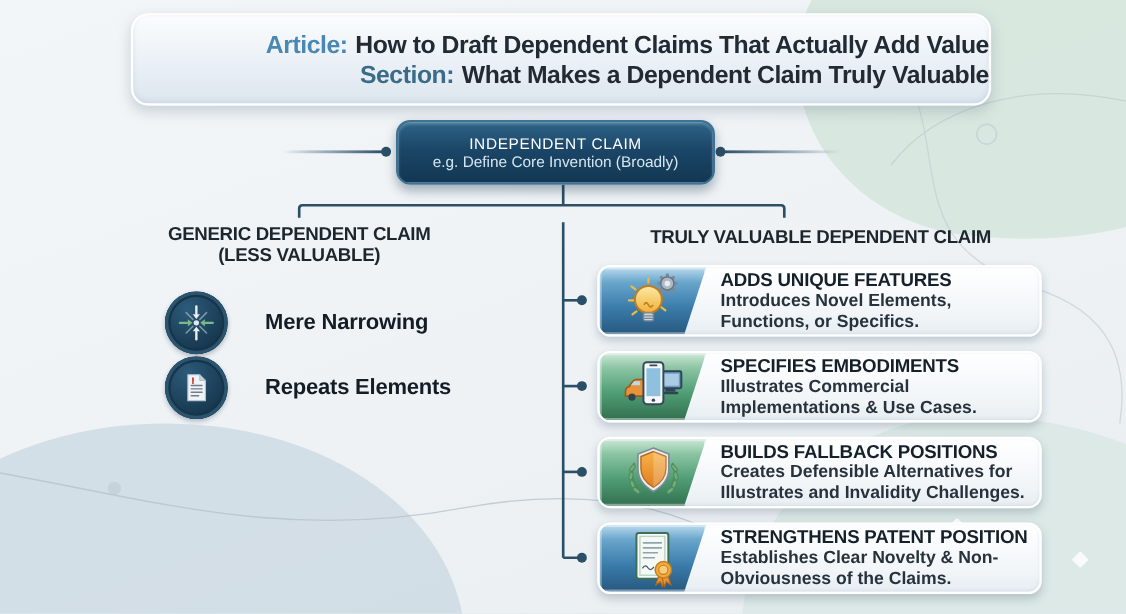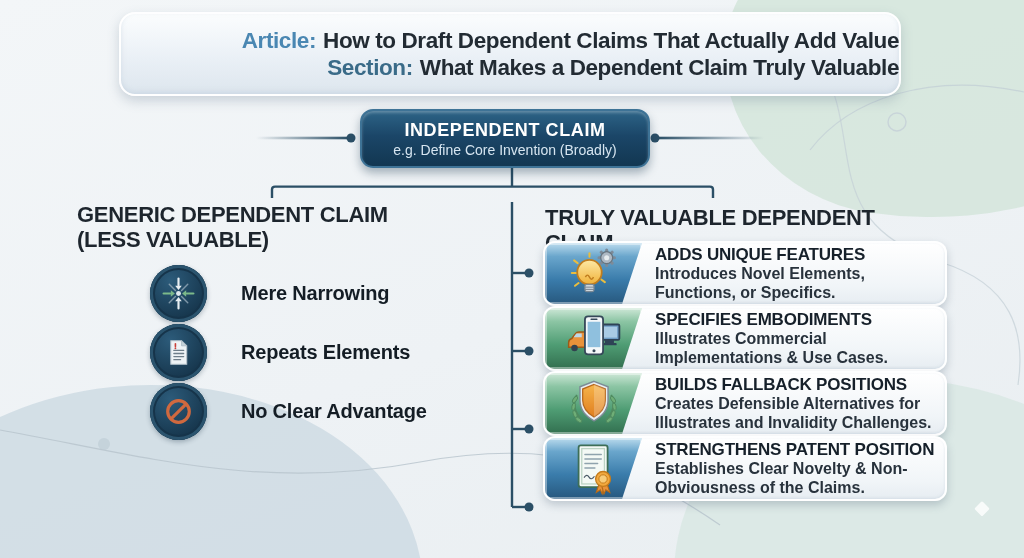--- a/index.html
+++ b/index.html
@@ -31,39 +31,39 @@
   .title-line .lbl{margin-right:7px;}
   .lbl-article{color:#4a87b2;} .lbl-section{color:#3a6b88;margin-left:28px;}
   
   .node{
     position:absolute;z-index:3;left:360px;top:109px;width:290px;height:59px;
     border-radius:13px;border:2px solid #3e7396;box-sizing:border-box;
     background:linear-gradient(180deg,#2d6487 0%,#1b4668 45%,#123751 100%);
     box-shadow:0 5px 10px rgba(18,48,72,.35), inset 0 2px 3px rgba(255,255,255,.25);
     display:flex;flex-direction:column;align-items:center;justify-content:center;
   }
-  .node-title{font-size:18px;font-weight:700;letter-spacing:.6px;color:#ffffff;}
+  .node-title{font-size:14px;font-weight:400;letter-spacing:.6px;color:#ffffff;}
   .node-sub{font-size:14px;font-weight:500;color:#d6e5f0;margin-top:1px;}
   
   .branch-title{position:absolute;z-index:3;font-weight:800;letter-spacing:-.3px;color:#1d252d;
-    font-size:22px;line-height:1.12;}
+    text-align:center;font-size:17px;line-height:1.12;}
   .left-title{left:77px;top:203px;width:390px;}
   .right-title{left:545px;top:206px;width:402px;}
   
   .left-items{position:absolute;z-index:3;left:150px;top:264px;}
   .gitem{display:flex;align-items:center;height:58px;margin-bottom:1px;}
   .gicon{
     width:57px;height:57px;border-radius:50%;flex:0 0 57px;
     background:radial-gradient(circle at 36% 28%,#2c5b7a 0%,#17374e 70%,#122c40 100%);
     box-shadow:inset 0 0 0 3px #2b546e, inset 0 0 0 5px #16344a, 0 2px 5px rgba(15,40,60,.3);
     display:flex;align-items:center;justify-content:center;
   }
   .glabel{margin-left:34px;font-size:20px;font-weight:600;color:#141d25;letter-spacing:-.2px;}
   
-  .cards{position:absolute;z-index:3;left:543px;top:241px;width:404px;display:flex;flex-direction:column;}
+  .cards{position:absolute;z-index:3;left:543px;top:241px;width:404px;display:flex;flex-direction:column;gap:13px;}
   .card{
     height:65px;border-radius:12px;overflow:hidden;display:flex;align-items:stretch;
     background:linear-gradient(180deg,#ffffff 0%,#f1f5f8 70%,#e7edf2 100%);
     border:2px solid rgba(255,255,255,.95);box-sizing:border-box;
     box-shadow:0 4px 8px rgba(95,115,135,.32), inset 0 -1px 3px rgba(185,200,214,.4);
   }
   .plate{
     flex:0 0 97px;display:flex;align-items:center;justify-content:center;
     clip-path:polygon(0 0,100% 0,calc(100% - 20px) 100%,0 100%);
     box-shadow:inset 0 0 0 2px rgba(255,255,255,.4);
@@ -181,29 +181,20 @@
               <line x1="13.5" y1="19" x2="23" y2="19"></line>
             <line x1="13.5" y1="22" x2="23" y2="22"></line>
               <line x1="13.5" y1="25" x2="20" y2="25"></line>
           </g>
           <line x1="15" y1="9.5" x2="15" y2="12.2" stroke="#c9413a" stroke-width="1.6" stroke-linecap="round"></line>
           <circle cx="15" cy="13.9" r=".9" fill="#c9413a"></circle>
         </svg>
       </span>
       <span class="glabel">Repeats Elements</span>
     </div>
-    <div class="gitem">
-      <span class="gicon">
-        <svg width="37" height="37" viewBox="0 0 36 36">
-          <circle cx="18" cy="18" r="10.5" fill="none" stroke="#d0693f" stroke-width="3.1"></circle>
-          <line x1="11" y1="25" x2="25" y2="11" stroke="#d0693f" stroke-width="3.1" stroke-linecap="round"></line>
-        </svg>
-      </span>
-      <span class="glabel">No Clear Advantage</span>
-    </div>
   </div>
 
   <div class="branch-title right-title">TRULY VALUABLE DEPENDENT CLAIM</div>
 
   <div class="cards">
 
     <div class="card">
       <div class="plate plate-blue">
         <svg width="58" height="58" viewBox="0 0 64 64">
           <defs>

